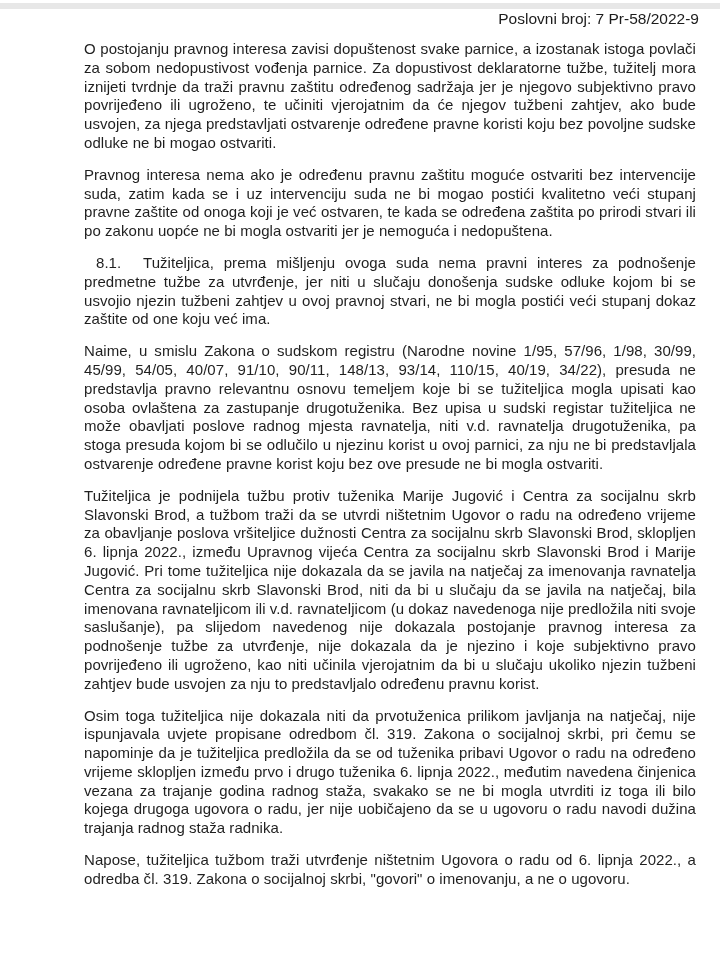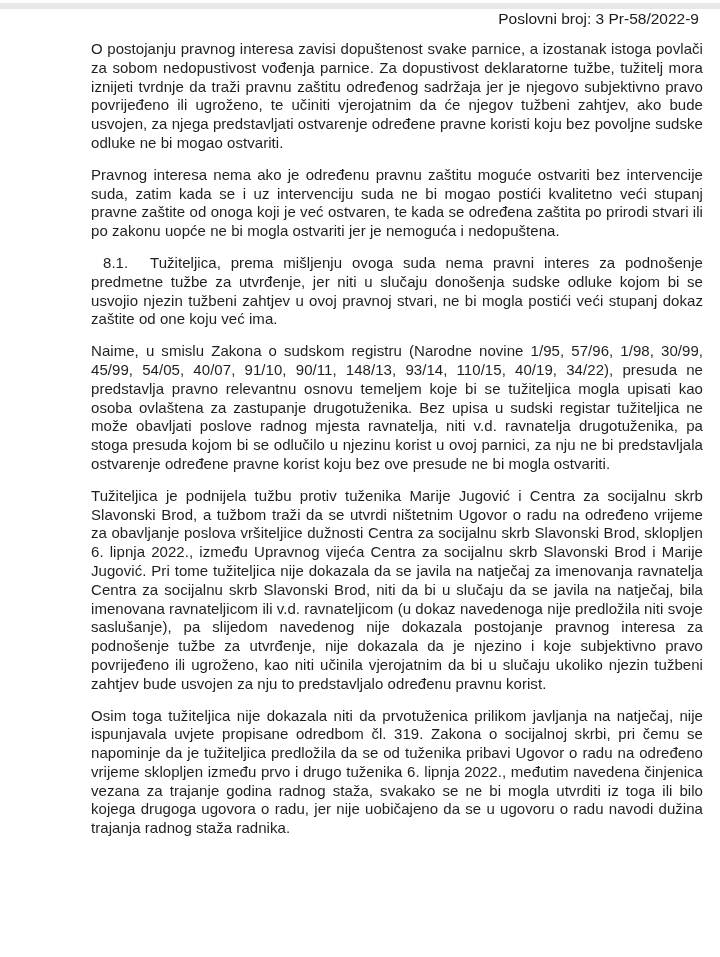--- a/index.html
+++ b/index.html
@@ -30,21 +30,21 @@
     left: 0;
     width: 699px;
     text-align: right;
     font-size: 15.5px;
     line-height: 19px;
     color: #1c1c1c;
   }
   .doc-body {
     position: absolute;
     top: 40px;
-    left: 91px;
+    left: 84px;
     width: 612px;
   }
   .para {
     margin: 0 0 13px 0;
     font-size: 15px;
     line-height: 18.8px;
     text-align: justify;
     color: #1f1f1f;
     letter-spacing: 0.05px;
   }
@@ -52,30 +52,31 @@
     display: inline-block;
     width: 47px;
     margin-left: 12px;
   }
 </style>
 </head>
 <body>
 
 <div class="scan-top-edge"></div>
 
-<div class="doc-header">Poslovni broj: 3 Pr-58/2022-9</div>
+<div class="doc-header">Poslovni broj: 7 Pr-58/2022-9</div>
 
 <div class="doc-body">
 
   <p class="para">O postojanju pravnog interesa zavisi dopuštenost svake parnice, a izostanak istoga povlači za sobom nedopustivost vođenja parnice. Za dopustivost deklaratorne tužbe, tužitelj mora iznijeti tvrdnje da traži pravnu zaštitu određenog sadržaja jer je njegovo subjektivno pravo povrijeđeno ili ugroženo, te učiniti vjerojatnim da će njegov tužbeni zahtjev, ako bude usvojen, za njega predstavljati ostvarenje određene pravne koristi koju bez povoljne sudske odluke ne bi mogao ostvariti.</p>
 
   <p class="para">Pravnog interesa nema ako je određenu pravnu zaštitu moguće ostvariti bez intervencije suda, zatim kada se i uz intervenciju suda ne bi mogao postići kvalitetno veći stupanj pravne zaštite od onoga koji je već ostvaren, te kada se određena zaštita po prirodi stvari ili po zakonu uopće ne bi mogla ostvariti jer je nemoguća i nedopuštena.</p>
 
   <p class="para"><span class="section-num">8.1.</span><span>Tužiteljica, prema mišljenju ovoga suda nema pravni interes za podnošenje predmetne tužbe za utvrđenje, jer niti u slučaju donošenja sudske odluke kojom bi se usvojio njezin tužbeni zahtjev u ovoj pravnoj stvari, ne bi mogla postići veći stupanj dokaz zaštite od one koju već ima.</span></p>
 
   <p class="para">Naime, u smislu Zakona o sudskom registru (Narodne novine 1/95, 57/96, 1/98, 30/99, 45/99, 54/05, 40/07, 91/10, 90/11, 148/13, 93/14, 110/15, 40/19, 34/22), presuda ne predstavlja pravno relevantnu osnovu temeljem koje bi se tužiteljica mogla upisati kao osoba ovlaštena za zastupanje drugotuženika. Bez upisa u sudski registar tužiteljica ne može obavljati poslove radnog mjesta ravnatelja, niti v.d. ravnatelja drugotuženika, pa stoga presuda kojom bi se odlučilo u njezinu korist u ovoj parnici, za nju ne bi predstavljala ostvarenje određene pravne korist koju bez ove presude ne bi mogla ostvariti.</p>
 
   <p class="para">Tužiteljica je podnijela tužbu protiv tuženika Marije Jugović i Centra za socijalnu skrb Slavonski Brod, a tužbom traži da se utvrdi ništetnim Ugovor o radu na određeno vrijeme za obavljanje poslova vršiteljice dužnosti Centra za socijalnu skrb Slavonski Brod, sklopljen 6. lipnja 2022., između Upravnog vijeća Centra za socijalnu skrb Slavonski Brod i Marije Jugović. Pri tome tužiteljica nije dokazala da se javila na natječaj za imenovanja ravnatelja Centra za socijalnu skrb Slavonski Brod, niti da bi u slučaju da se javila na natječaj, bila imenovana ravnateljicom ili v.d. ravnateljicom (u dokaz navedenoga nije predložila niti svoje saslušanje), pa slijedom navedenog nije dokazala postojanje pravnog interesa za podnošenje tužbe za utvrđenje, nije dokazala da je njezino i koje subjektivno pravo povrijeđeno ili ugroženo, kao niti učinila vjerojatnim da bi u slučaju ukoliko njezin tužbeni zahtjev bude usvojen za nju to predstavljalo određenu pravnu korist.</p>
 
   <p class="para">Osim toga tužiteljica nije dokazala niti da prvotuženica prilikom javljanja na natječaj, nije ispunjavala uvjete propisane odredbom čl. 319. Zakona o socijalnoj skrbi, pri čemu se napominje da je tužiteljica predložila da se od tuženika pribavi Ugovor o radu na određeno vrijeme sklopljen između prvo i drugo tuženika 6. lipnja 2022., međutim navedena činjenica vezana za trajanje godina radnog staža, svakako se ne bi mogla utvrditi iz toga ili bilo kojega drugoga ugovora o radu, jer nije uobičajeno da se u ugovoru o radu navodi dužina trajanja radnog staža radnika.</p>
 
+  <p class="para">Napose, tužiteljica tužbom traži utvrđenje ništetnim Ugovora o radu od 6. lipnja 2022., a odredba čl. 319. Zakona o socijalnoj skrbi, "govori" o imenovanju, a ne o ugovoru.</p>
 
 </div>
 
 </body></html>

